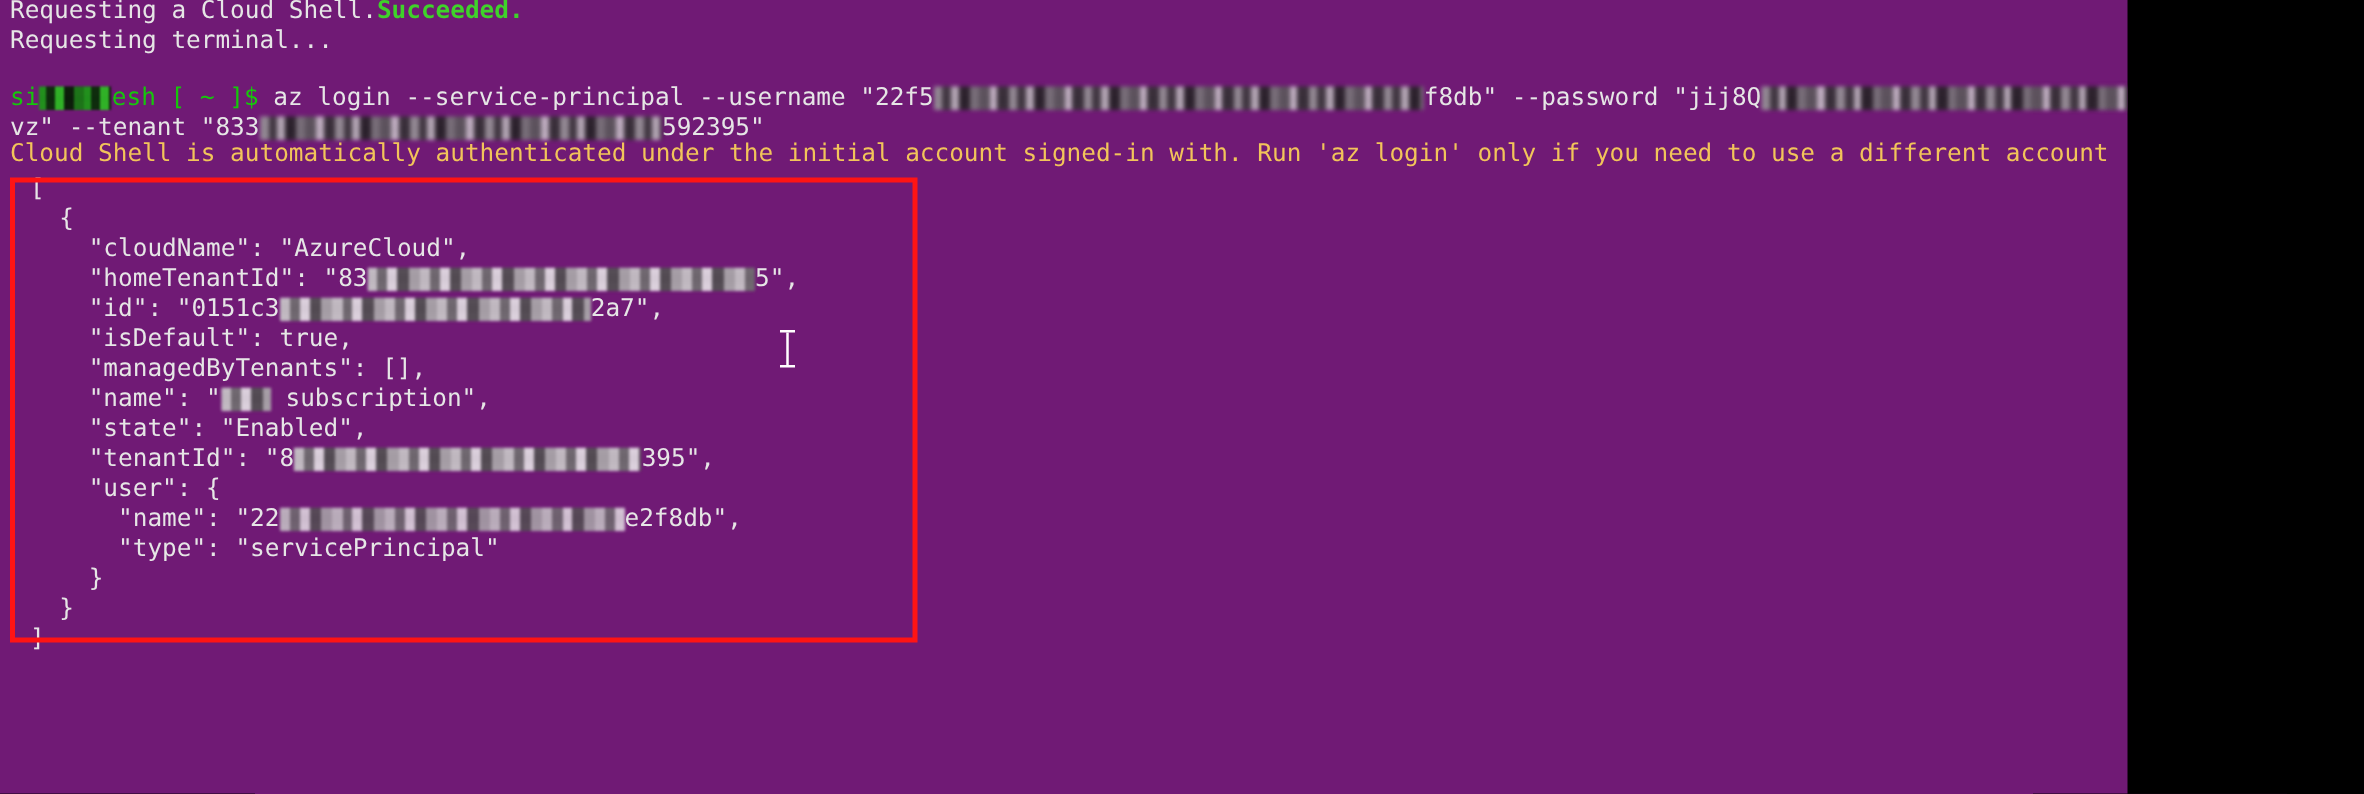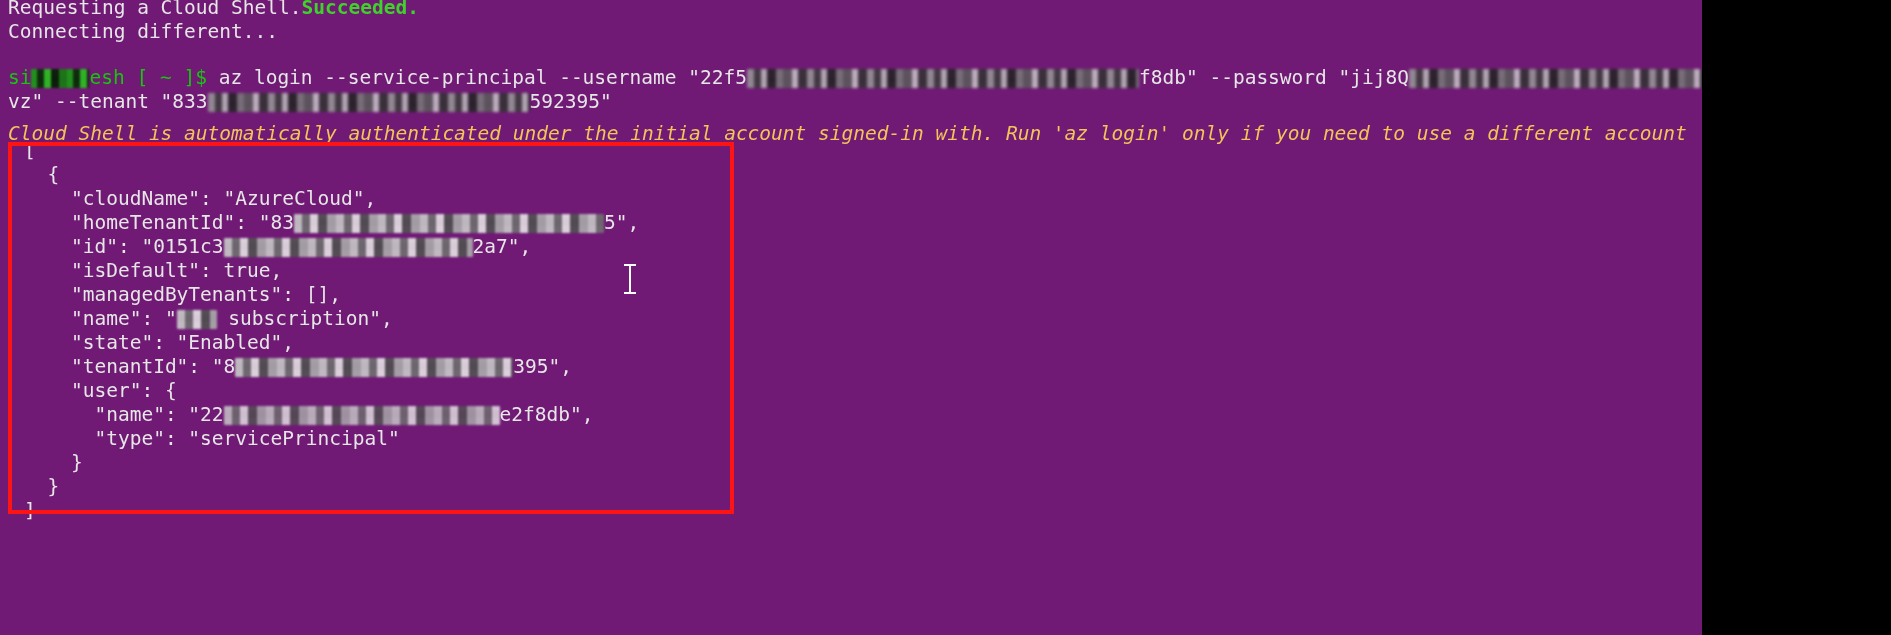--- a/index.html
+++ b/index.html
@@ -137,30 +137,30 @@
 </style>
 </head>
 <body>
 
 <div id="terminal">
 
   
   <div class="line" style="top:-4px;"><span class="seg c-white">Requesting a Cloud Shell.</span><span class="seg c-green2">Succeeded.</span></div>
 
   
-  <div class="line" style="top:20px;"><span class="seg c-white">Connecting different...</span></div>
+  <div class="line" style="top:20px;"><span class="seg c-white">Requesting terminal...</span></div>
 
   
   <div class="line" style="top:66px;"><span class="seg c-green">si</span><span class="blur green" style="width:58px;"></span><span class="seg c-green">esh</span><span class="seg c-green"> [ </span><span class="seg c-green">~</span><span class="seg c-green"> ]</span><span class="seg c-green">$</span><span class="seg c-white"> az login --service-principal --username "22f5</span><span class="blur soft" style="width:392px;"></span><span class="seg c-white">f8db" --password "jij8Q</span><span class="blur soft" style="width:430px;"></span><span class="seg c-white">/i2MRvJ3a</span></div>
 
   
   <div class="line" style="top:90px;"><span class="seg c-white">vz" --tenant "833</span><span class="blur soft" style="width:322px;"></span><span class="seg c-white">592395"</span></div>
 
   
-  <div class="line" style="top:122px;font-style:italic;"><span class="seg c-yellow">Cloud Shell is automatically authenticated under the initial account signed-in with. Run 'az login' only if you need to use a different account</span></div>
+  <div class="line" style="top:111px;"><span class="seg c-yellow">Cloud Shell is automatically authenticated under the initial account signed-in with. Run 'az login' only if you need to use a different account</span></div>
 
   
   <div class="json-line" style="top:139px;">[</div>
 
   <div class="json-line" style="top:163px;">  {</div>
 
   <div class="json-line" style="top:187px;"><span class="seg">    "cloudName": </span><span class="seg">"AzureCloud",</span></div>
 
   <div class="json-line" style="top:211px;"><span class="seg">    "homeTenantId": "83</span><span class="blur light" style="width:310px;"></span><span class="seg">5",</span></div>
 

